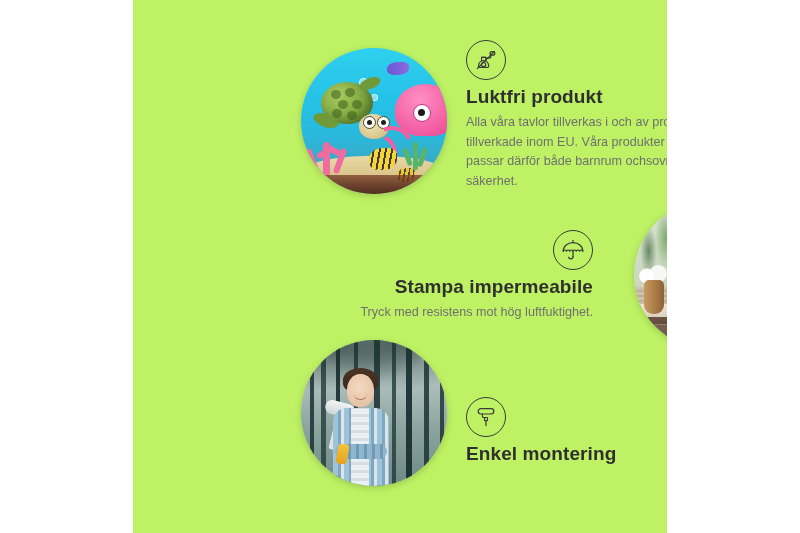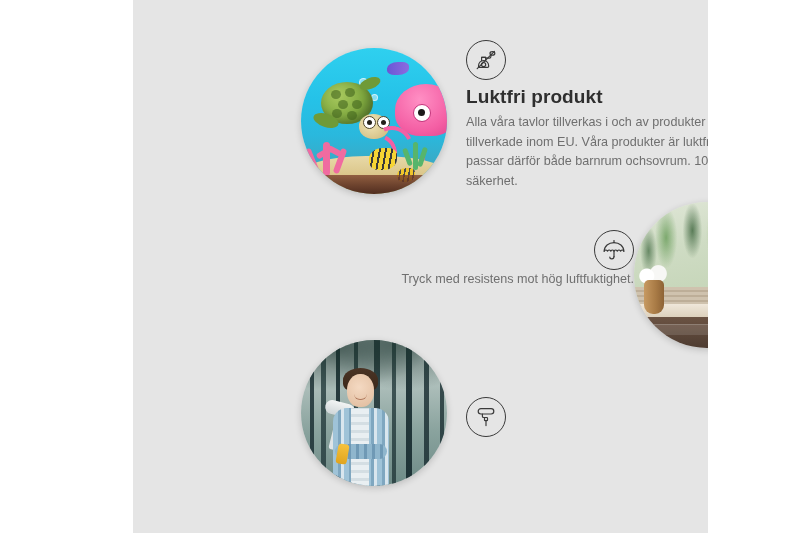--- a/index.html
+++ b/index.html
@@ -19,23 +19,22 @@
     height: 533px;
     background: #ffffff;
   }
   
   #panel {
     position: absolute;
     left: 133px;
     top: 0;
     width: 534px;
     height: 533px;
-    background: #e5e5e5;
+    background: #bef264;
     overflow: hidden;
-    padding-left: 41px;
   }
 
   
   .photo-circle {
     position: absolute;
     border-radius: 50%;
     overflow: hidden;
     box-shadow: 0 2px 7px rgba(0,0,0,0.18);
   }
   .photo-inner {
@@ -379,30 +378,32 @@
         <div class="icon-circle">
           <svg width="26" height="26" viewBox="0 0 26 26" fill="none" stroke="#3a3a3a" stroke-width="1.2" stroke-linecap="round" stroke-linejoin="round">
             <path d="M3.2 14.2c0-5.1 4.4-8.6 9.8-8.6s9.8 3.5 9.8 8.6"></path>
             <path d="M3.2 14.2c1.2-1.6 2.2-1.6 3.3 0 1.1-1.6 2.2-1.6 3.3 0 1.1-1.6 2.2-1.6 3.2 0 1.1-1.6 2.2-1.6 3.3 0 1.1-1.6 2.2-1.6 3.3 0 1.1-1.6 2.1-1.6 3.2 0"></path>
             <line x1="13" y1="14.2" x2="13" y2="19.6"></line>
             <path d="M13 19.6c0 1.4-1 2.3-2.2 2.3s-2-.8-2-1.9"></path>
             <line x1="13" y1="5.6" x2="13" y2="3.6"></line>
           </svg>
         </div>
       </div>
+      <div class="feature-title">Stampa impermeabile</div>
       <p class="feature-desc">Tryck med resistens mot hög luftfuktighet.</p>
     </div>
 
     <div class="feature" id="feature-mounting">
       <div class="icon-wrap">
         <div class="icon-circle">
           <svg width="26" height="26" viewBox="0 0 26 26" fill="none" stroke="#3a3a3a" stroke-width="1.2" stroke-linecap="round" stroke-linejoin="round">
             <rect x="5.2" y="4.6" width="15.6" height="5.4" rx="2.7"></rect>
             <path d="M9.4 10v2.2c0 .7.6 1.3 1.3 1.3h1.6"></path>
             <rect x="11.5" y="13.5" width="3" height="3.2" rx=".8"></rect>
             <line x1="13" y1="16.7" x2="13" y2="21.6"></line>
           </svg>
         </div>
       </div>
+      <div class="feature-title">Enkel montering</div>
     </div>
 
   </div>
 </div>
 
 </body></html>

